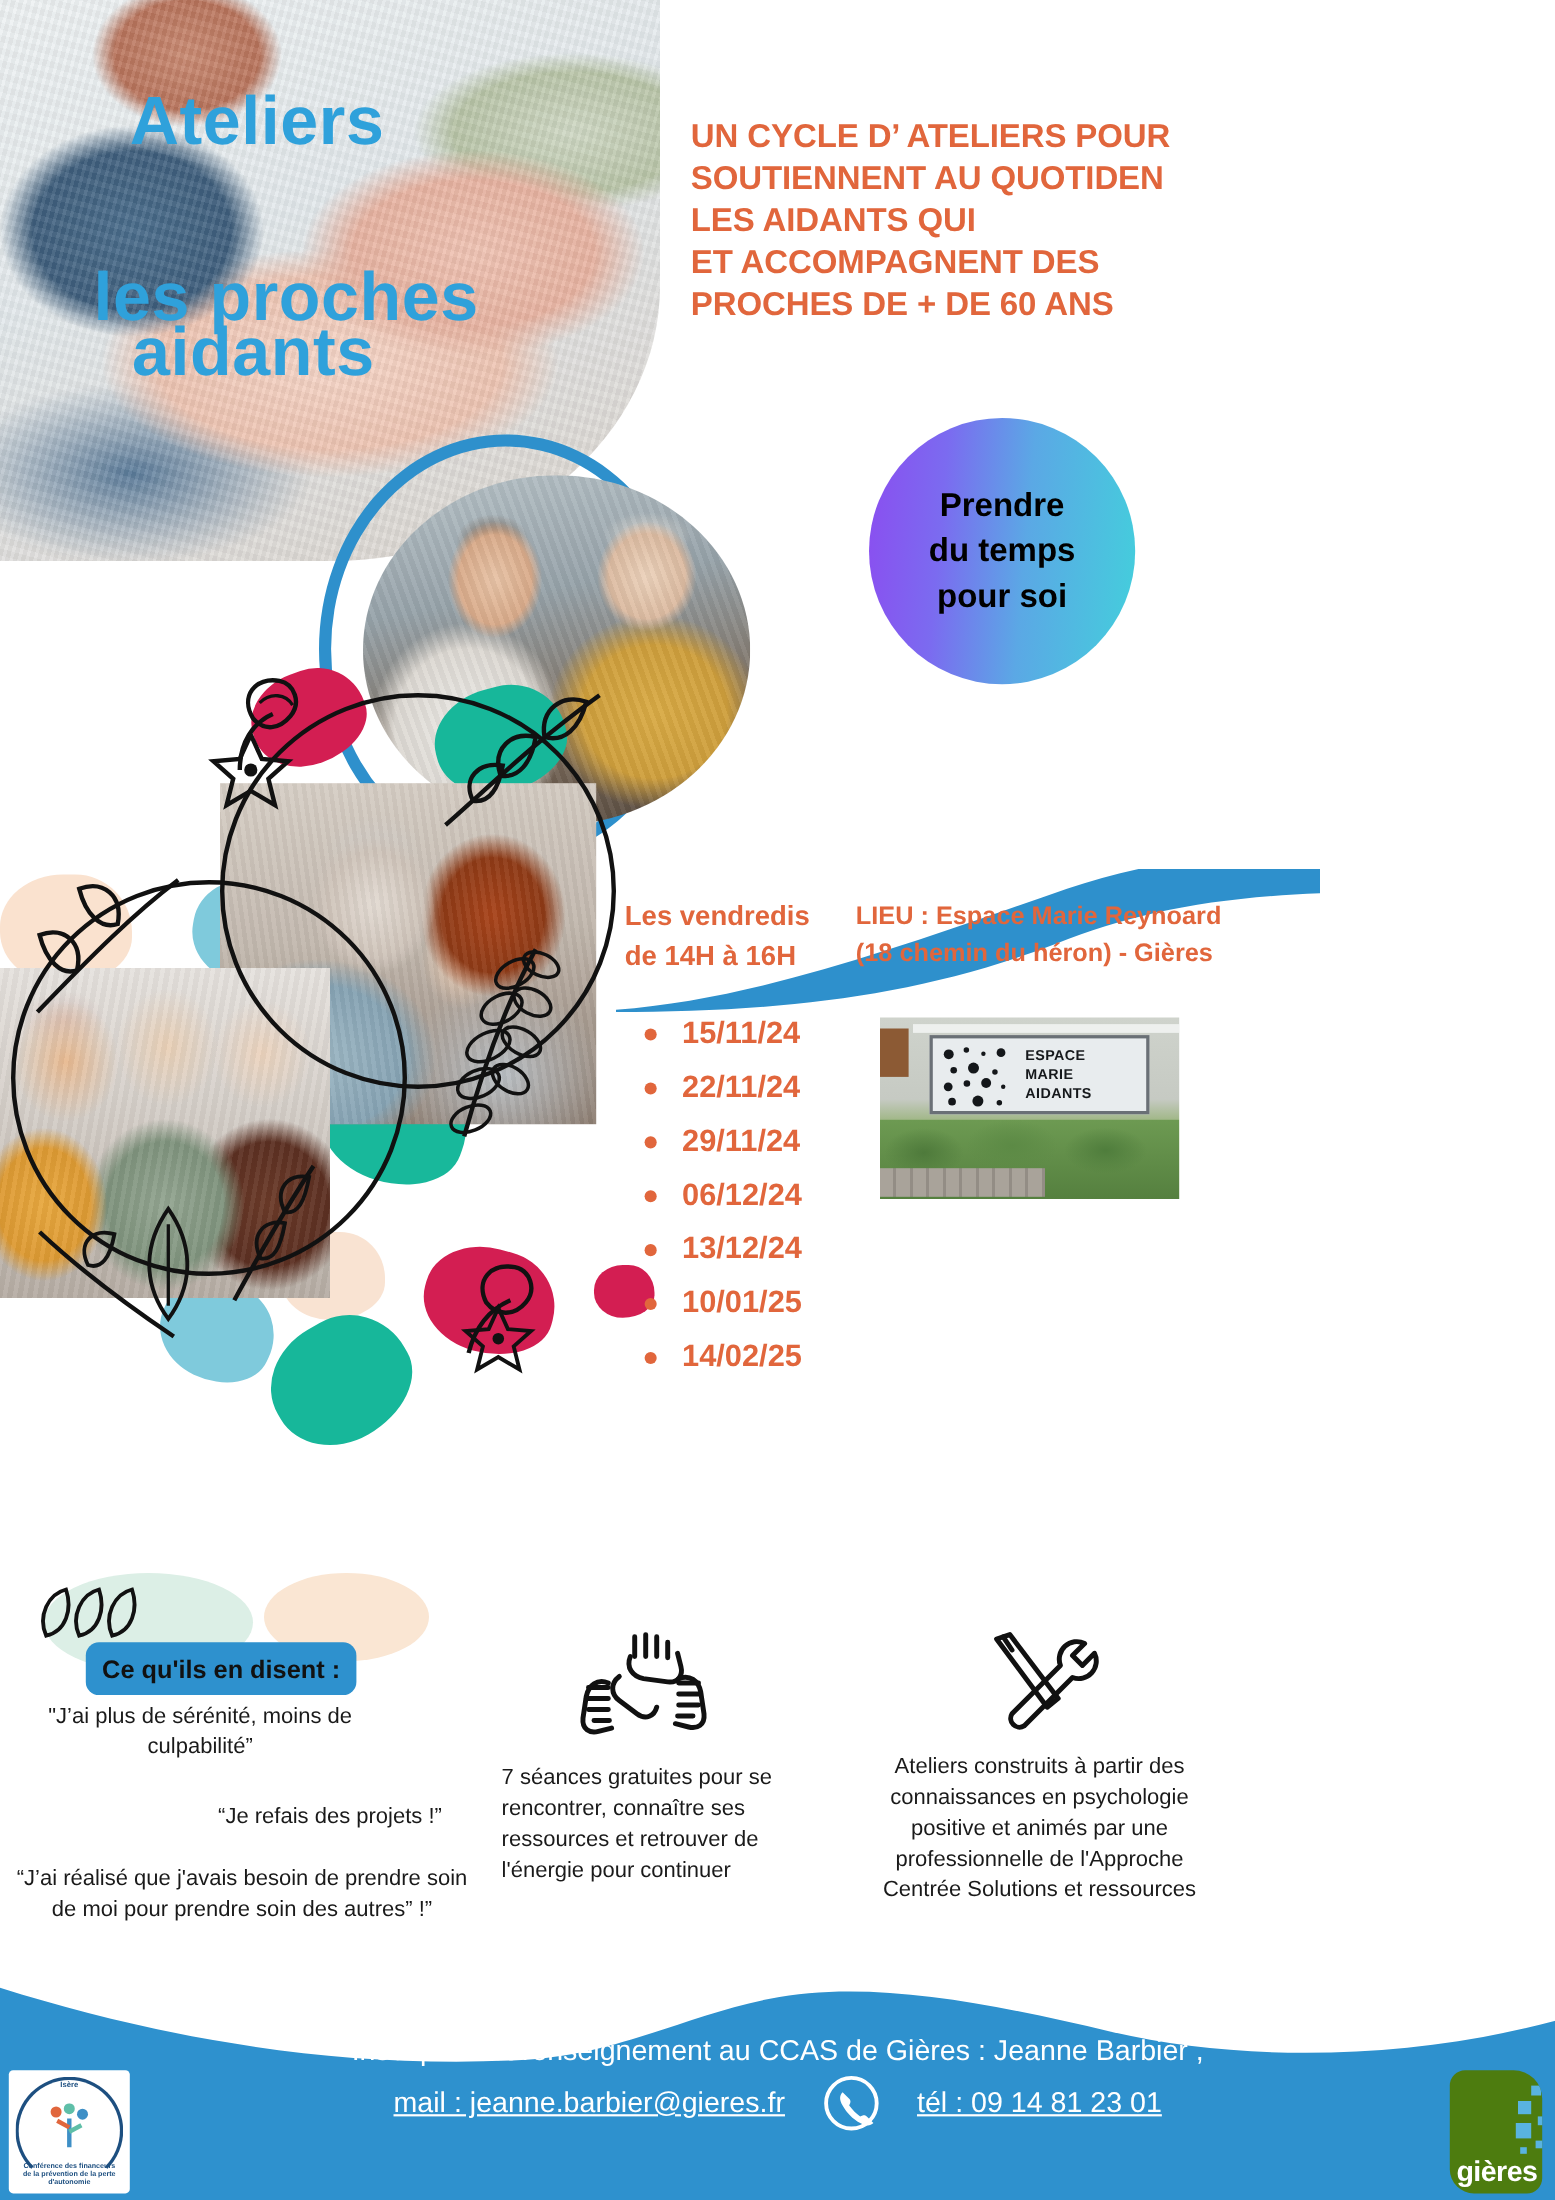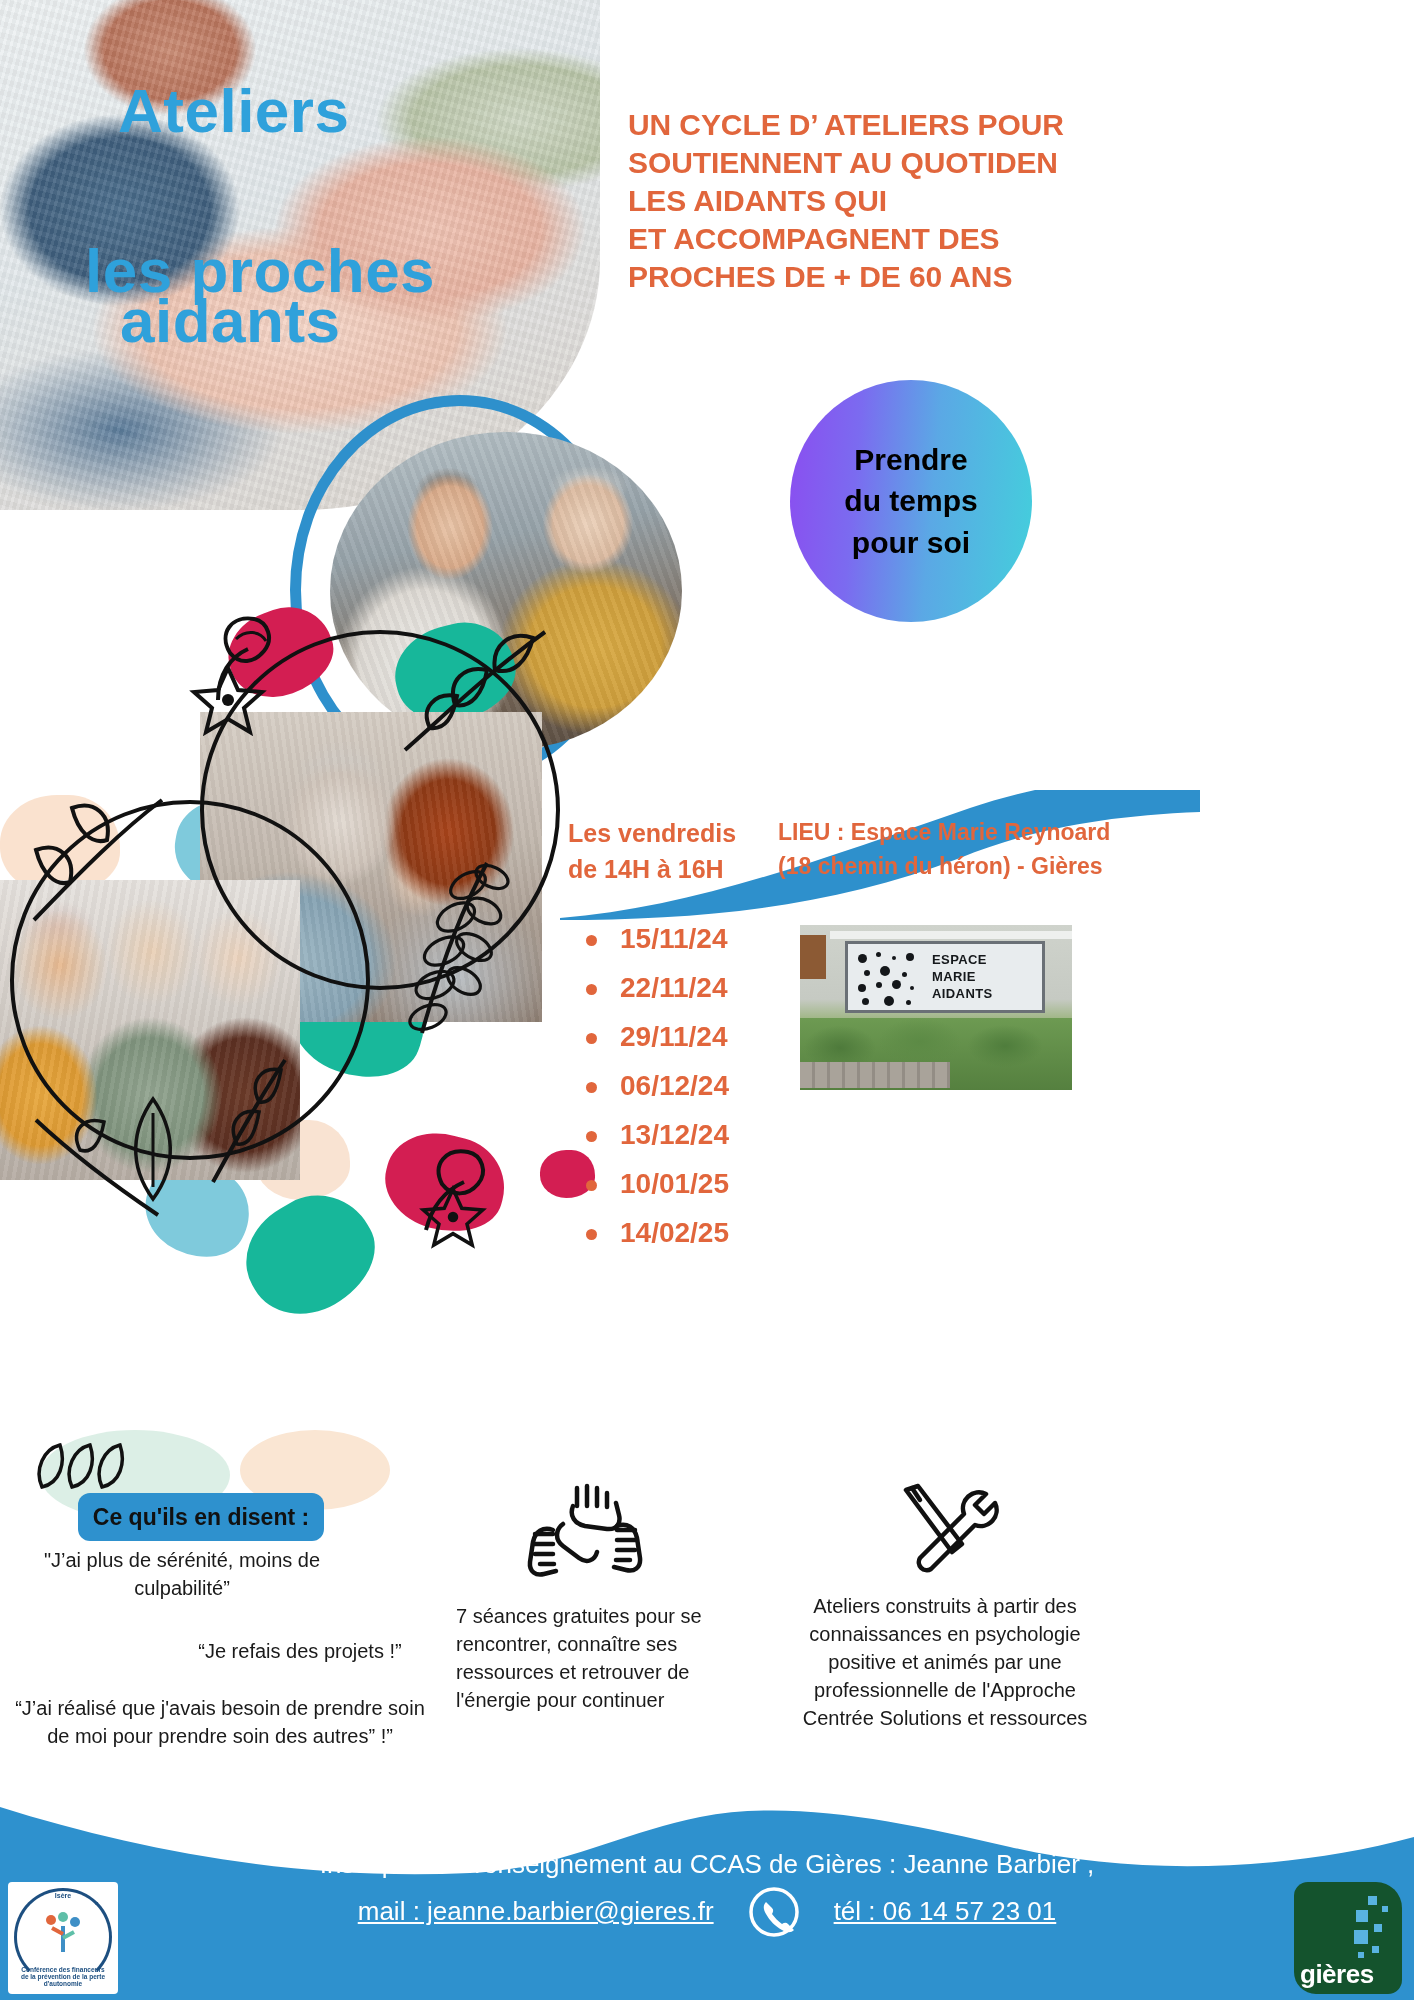--- a/index.html
+++ b/index.html
@@ -233,22 +233,22 @@
     position: absolute; left: 8px; bottom: 6px; width: 110px; height: 112px;
     background: #fff; border-radius: 4px; overflow: hidden;
   }
   .logo-left .arc { position: absolute; left: 6px; top: 6px; width: 98px; height: 98px;
     border-radius: 50%; border: 3px solid #1d4f80; border-bottom-color: transparent; }
   .logo-left .lbl-top { position: absolute; top: 10px; left: 0; width: 110px; text-align: center;
     font-size: 7px; color: #1d4f80; font-weight: 700; }
   .logo-left .lbl-bot { position: absolute; bottom: 7px; left: 0; width: 110px; text-align: center;
     font-size: 6.5px; color: #1d4f80; font-weight: 700; }
   .logo-right {
-    position: absolute; right: 12px; bottom: 6px; width: 108px; height: 112px;
-    background: #14532d; border-radius: 14px 26px 14px 22px; overflow: hidden;
+    position: absolute; right: 12px; bottom: 6px; width: 84px; height: 112px;
+    background: #4d7c0f; border-radius: 14px 26px 14px 22px; overflow: hidden;
   }
   .logo-right .sq { position: absolute; background: #59B3E0; }
   .logo-right .name { position: absolute; left: 6px; bottom: 4px; color: #fff;
     font-size: 26px; font-weight: 700; letter-spacing: -0.5px; }
 </style>
 </head>
 <body>
 
 <div class="poster">
 
@@ -473,21 +473,21 @@
   <div class="footer-text">
     <span class="ft-line">Inscription et renseignement au CCAS de Gières  : Jeanne Barbier ,</span>
     <span class="ft-line2">
       <span>mail : jeanne.barbier@gieres.fr</span>
       <span class="phone-icon">
         <svg width="52" height="52" viewBox="0 0 52 52" fill="none">
           <circle cx="26" cy="26" r="23" stroke="#fff" stroke-width="3.5" fill="none"></circle>
           <path d="M18 16 c-3 3 -3 7 0 12 c4 7 9 12 16 16 c5 3 9 3 12 0 l-6 -6 c-2 -2 -4 -1 -6 0 c-4 -3 -7 -6 -10 -10 c1 -2 2 -4 0 -6 Z" fill="#fff"></path>
         </svg>
       </span>
-      <span>tél : 06 14 57 23 01</span>
+      <span>tél : 09 14 81 23 01</span>
     </span>
   </div>
 
   <div class="logo-left">
     <div class="arc"></div>
     <div class="lbl-top">Isère</div>
     <svg style="position:absolute;left:33px;top:30px;" width="44" height="46" viewBox="0 0 44 46">
       <circle cx="10" cy="8" r="5" fill="#E1663C"></circle>
       <circle cx="22" cy="5" r="5" fill="#5FBFA8"></circle>
       <circle cx="34" cy="10" r="5" fill="#3E8FC6"></circle>

